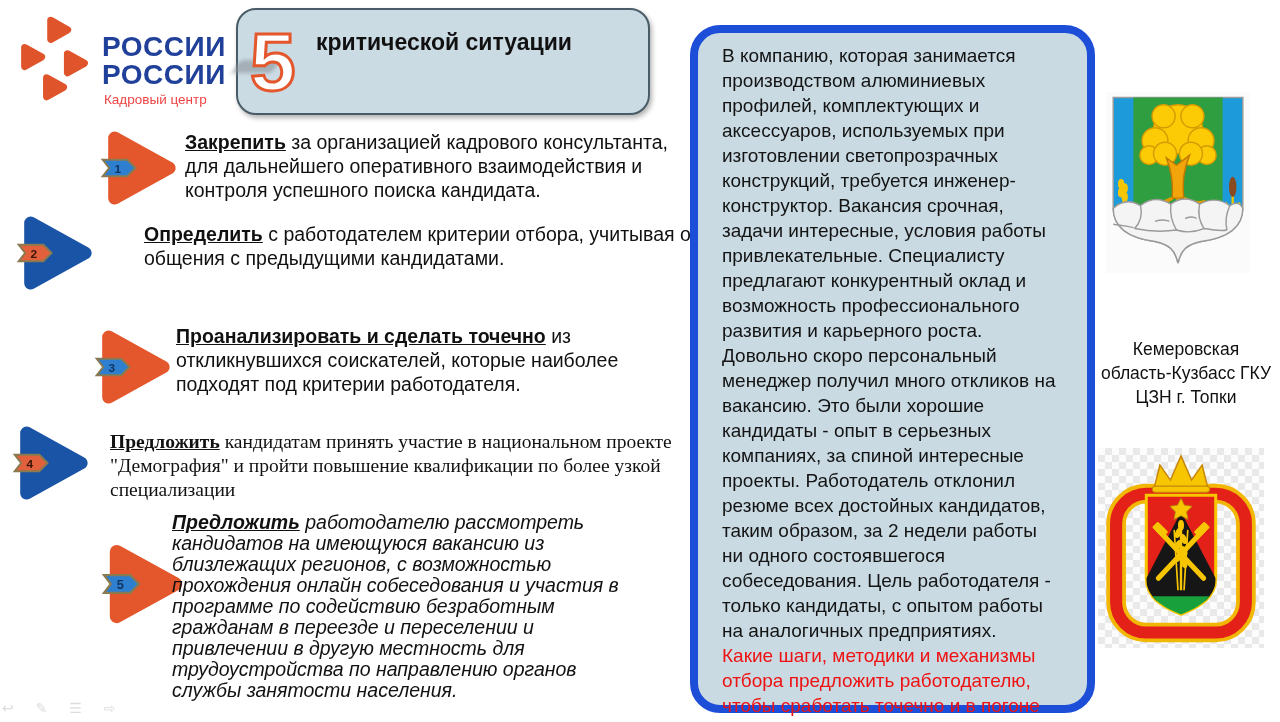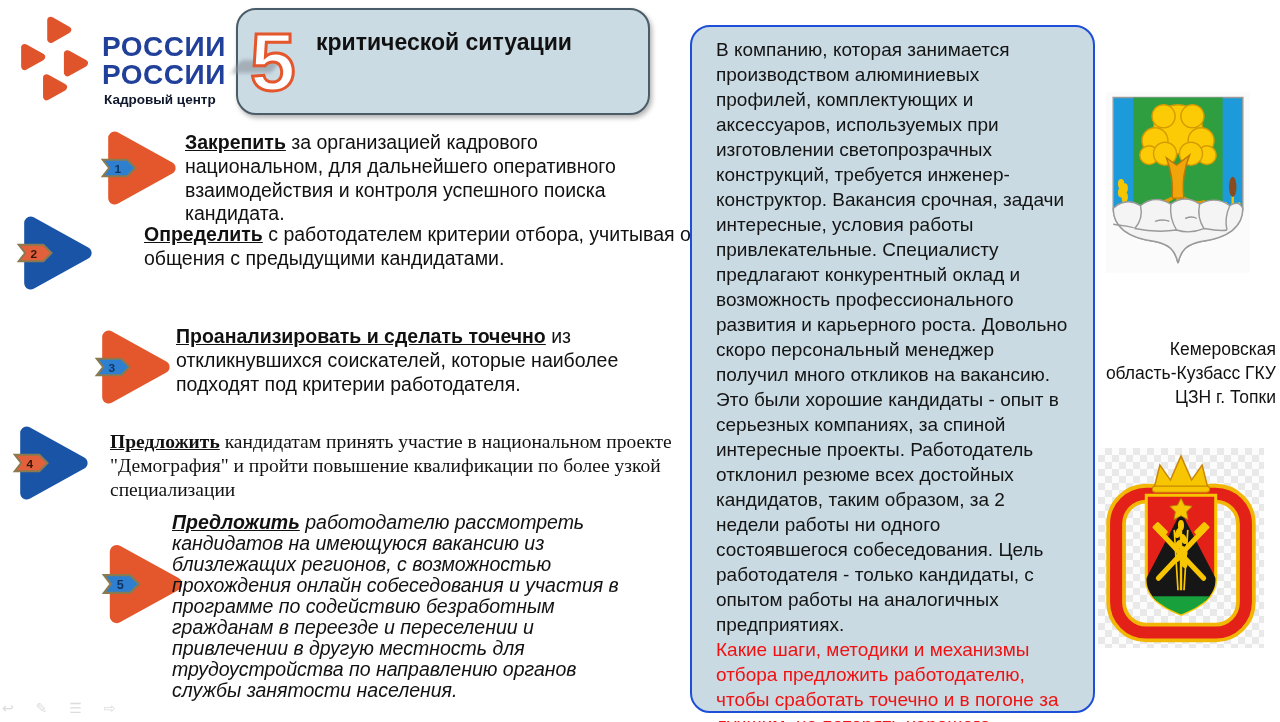--- a/index.html
+++ b/index.html
@@ -3,21 +3,21 @@
 <meta charset="utf-8">
 <style>
   html,body{margin:0;padding:0;}
   body{width:1280px;height:722px;position:relative;background:#ffffff;
        font-family:"Liberation Sans",sans-serif;color:#1a1a1a;overflow:hidden;}
   .abs{position:absolute;}
 
   
   .logo-mark{left:8px;top:10px;width:92px;height:96px;}
   .logo-word{left:102px;top:33px;font-size:28px;font-weight:800;color:#21409A;line-height:28px;letter-spacing:.5px;}
-  .logo-sub{left:104px;top:92px;font-size:13.5px;font-weight:700;color:#0f172a;text-align:right;}
+  .logo-sub{left:104px;top:92px;font-size:13.5px;font-weight:400;color:#ef4444;text-align:right;}
 
   
   .title-box{left:236px;top:8px;width:410px;height:103px;background:#CBDBE4;
              border:2px solid #4a5c68;border-radius:20px;box-shadow:2px 3px 5px rgba(0,0,0,.3);}
   .title-num{left:244px;top:14px;width:70px;height:92px;}
   .num-shadow{left:236px;top:60px;width:40px;height:13px;background:#8f979e;opacity:.65;
               transform:skewX(-35deg);filter:blur(2px);}
   .title-text{left:316px;top:26px;width:300px;font-size:23px;font-weight:700;color:#111;line-height:33px;}
 
   
@@ -30,28 +30,28 @@
   .step-tx{font-size:19.5px;line-height:23.8px;color:#111;}
   .tx1{left:185px;top:131px;width:492px;}
   .tx2{left:100px;top:223px;width:584px;margin-left:44px;}
   .tx3{left:176px;top:325px;width:474px;}
   .tx4{left:110px;top:430px;width:568px;font-family:Liberation Serif, serif;}
   .tx5{left:172px;top:512px;width:470px;line-height:21px;font-style:italic;}
   .lead{font-weight:700;text-decoration:underline;}
 
   
   .case-panel{left:690px;top:25px;width:405px;height:688px;background:#C9DAE3;
-              border:2px solid #1d4ed8;border-radius:20px;box-sizing:border-box;
+              border:8px solid #1d4ed8;border-radius:30px;box-sizing:border-box;
               padding:10px 24px 0 24px;}
   .case-body{font-size:19px;line-height:25px;color:#141414;}
   .case-question{font-size:19px;line-height:25px;color:#EF1212;font-weight:400;}
 
   
   .arms-topki{left:1106px;top:92px;width:144px;height:181px;background:#fbfbfb;}
-  .region-label{left:1096px;top:337px;width:180px;text-align:right;
+  .region-label{left:1096px;top:337px;width:180px;text-align:center;
                 font-size:17.5px;line-height:24px;color:#111;}
   .arms-kuzbass{left:1098px;top:448px;width:166px;height:200px;background-color:#fcfcfc;
       background-image:
         linear-gradient(45deg,#e9e9e9 25%,transparent 25%,transparent 75%,#e9e9e9 75%),
         linear-gradient(45deg,#e9e9e9 25%,transparent 25%,transparent 75%,#e9e9e9 75%);
       background-size:14px 14px;background-position:0 0,7px 7px;}
 
   
   .footer-icons{left:2px;top:700px;font-size:14px;color:#dcdcdc;letter-spacing:9px;}
 </style>
@@ -118,21 +118,21 @@
 </div>
 
 <div class="abs step-ic ic5">
   <svg width="88" height="88" viewBox="0 0 90 90">
     <polygon points="16,12 76,45 16,78" fill="#E4562B" stroke="#E4562B" stroke-width="14" stroke-linejoin="round"></polygon>
     <polygon points="3,36 30,36 39,45 30,54 3,54 10,45" fill="#2E7FD0" stroke="#8a7a50" stroke-width="2.2"></polygon>
     <text x="16" y="50" font-size="13" font-weight="bold" fill="#10335f">5</text>
   </svg>
 </div>
 
-<div class="abs step-tx tx1"><span class="lead">Закрепить</span><span> за организацией кадрового национальном, для дальнейшего оперативного взаимодействия и контроля успешного поиска кандидата.</span></div>
+<div class="abs step-tx tx1"><span class="lead">Закрепить</span><span> за организацией кадрового консультанта, для дальнейшего оперативного взаимодействия и контроля успешного поиска кандидата.</span></div>
 
 <div class="abs step-tx tx2"><span class="lead">Определить</span><span> с работодателем критерии отбора, учитывая опыт общения с  предыдущими кандидатами.</span></div>
 
 <div class="abs step-tx tx3"><span class="lead">Проанализировать и сделать точечно</span><span> из откликнувшихся соискателей, которые наиболее подходят под критерии работодателя.</span></div>
 
 <div class="abs step-tx tx4"><span class="lead">Предложить</span><span> кандидатам принять участие в национальном проекте "Демография" и пройти повышение квалификации по более узкой специализации</span></div>
 
 <div class="abs step-tx tx5"><span class="lead">Предложить</span><span> работодателю рассмотреть кандидатов на имеющуюся вакансию из близлежащих регионов, с возможностью прохождения онлайн собеседования и участия в программе по содействию безработным гражданам в переезде и переселении и привлечении в другую местность для трудоустройства по направлению органов службы занятости  населения.</span></div>
 
 <div class="abs case-panel">

